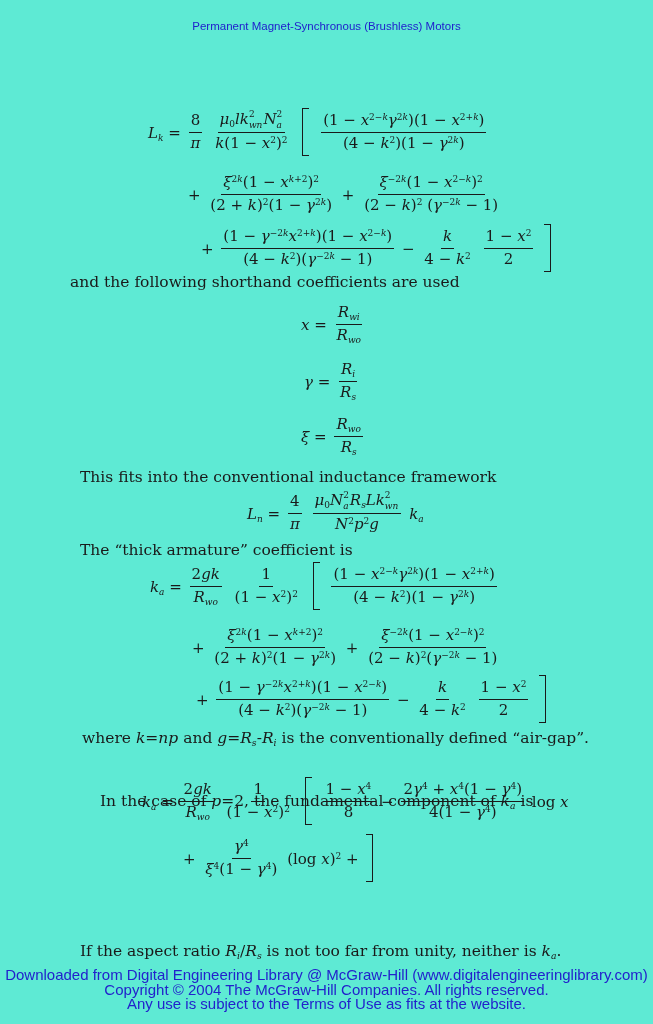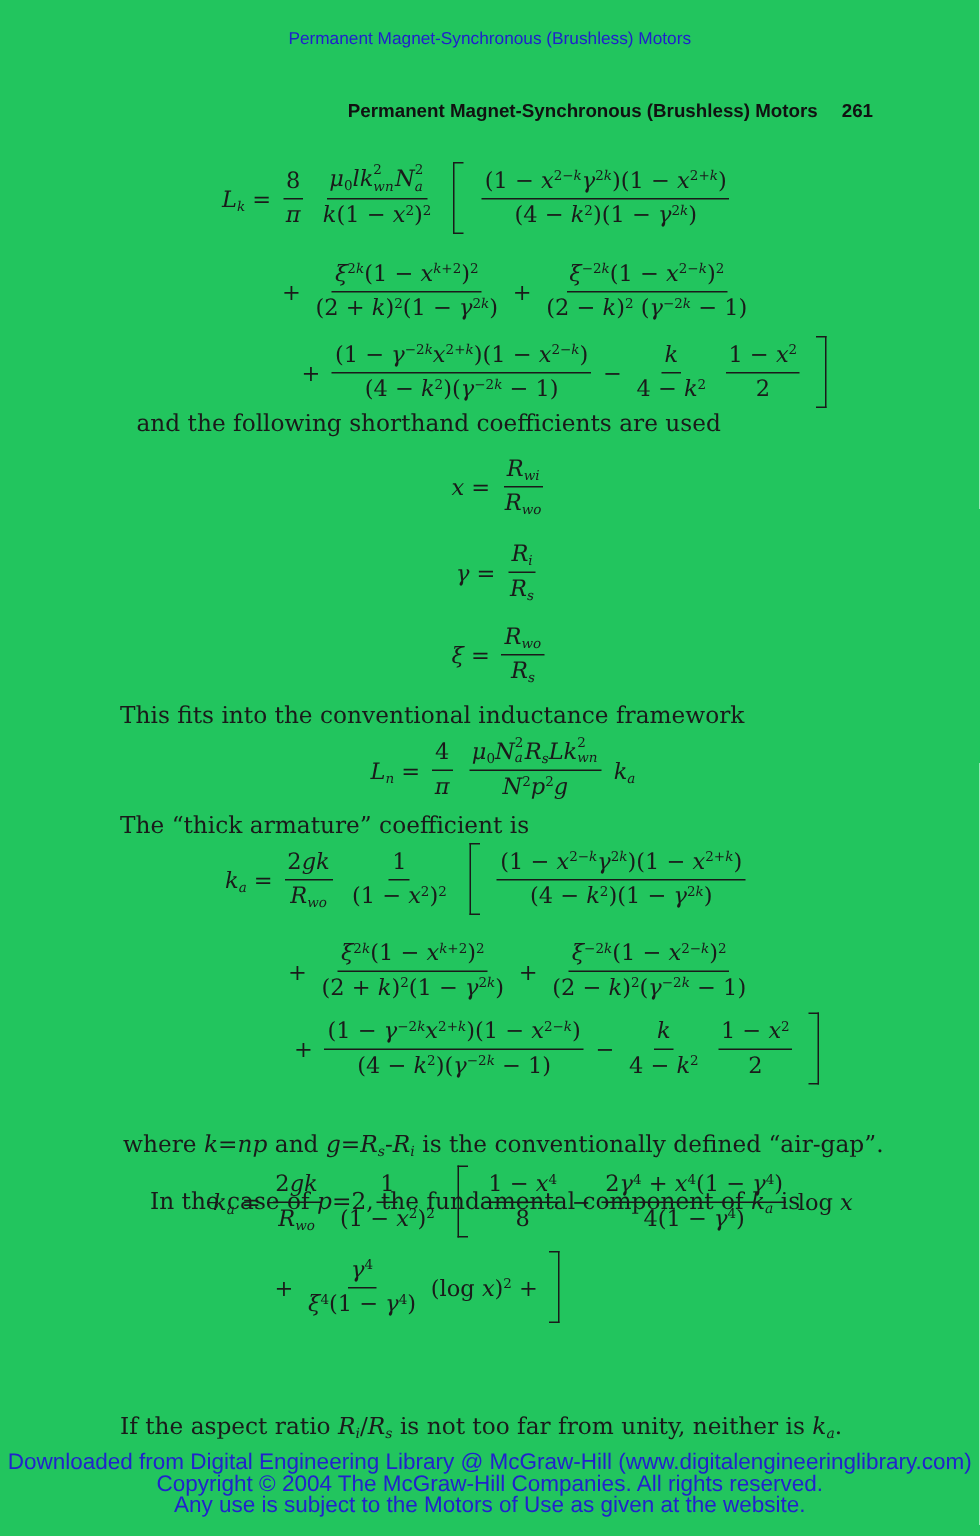--- a/index.html
+++ b/index.html
@@ -1,17 +1,17 @@
 <!DOCTYPE html>
 <html><head>
 <meta charset="utf-8">
 <style>
   html,body { margin:0; padding:0; background:#ffffff; }
   .page {
-    position:relative; width:653px; height:1024px; background:#22c55e;
+    position:relative; width:653px; height:1024px; background:#5eead4;
     font-family:"DejaVu Serif","Liberation Serif",serif; color:#1a1a1a; overflow:hidden;
   }
   .watermark {
     position:absolute; top:20px; left:0; width:100%; text-align:center;
     font-family:"Liberation Sans","DejaVu Sans",sans-serif;
     font-size:11.5px; color:#2020cc;
   }
   .running {
     position:absolute; top:67px; left:0; right:71px; text-align:right;
     font-family:"Liberation Sans","DejaVu Sans",sans-serif;
@@ -49,23 +49,20 @@
     font-size:15px; line-height:14.5px; color:#2222cc;
   }
 </style>
 </head>
 <body>
 
 <div class="page">
 
   <div class="watermark">Permanent Magnet-Synchronous (Brushless) Motors</div>
 
-  <div class="running">
-    <span>Permanent Magnet-Synchronous (Brushless) Motors</span><span class="pagenum">261</span>
-  </div>
 
   <div class="eqline" style="top:110px; left:148px;"><span class="mi">L</span><sub><span class="mi">k</span></sub> = <span class="frac">
         <span class="num">8</span>
         <span class="den"><span class="mi">π</span></span>
       </span> <span class="frac">
         <span class="num"><span class="mi">μ</span><sub>0</sub><span class="mi">lk</span><span class="ss">
             <span class="ss-t">2</span>
             <span class="ss-b"><span class="mi">wn</span></span>
           </span><span class="mi">N</span><span class="ss">
             <span class="ss-t">2</span>
@@ -87,21 +84,21 @@
         <span class="num">(1 − <span class="mi">γ</span><sup>−2<span class="mi">k</span></sup><span class="mi">x</span><sup>2+<span class="mi">k</span></sup>)(1 − <span class="mi">x</span><sup>2−<span class="mi">k</span></sup>)</span>
         <span class="den">(4 − <span class="mi">k</span><sup>2</sup>)(<span class="mi">γ</span><sup>−2<span class="mi">k</span></sup> − 1)</span>
       </span> − <span class="frac">
         <span class="num"><span class="mi">k</span></span>
         <span class="den">4 − <span class="mi">k</span><sup>2</sup></span>
       </span> <span class="frac">
         <span class="num">1 − <span class="mi">x</span><sup>2</sup></span>
         <span class="den">2</span>
       </span> <span class="bigb close"></span></div>
 
-  <div class="para" style="top:273px; left:91px;text-align:center;">and the following shorthand coefficients are used</div>
+  <div class="para" style="top:273px; left:70px;text-align:center;">and the following shorthand coefficients are used</div>
 
   <div class="eqline" style="top:303px; left:301px;"><span class="mi">x</span> = <span class="frac">
         <span class="num"><span class="mi">R</span><sub><span class="mi">wi</span></sub></span>
         <span class="den"><span class="mi">R</span><sub><span class="mi">wo</span></sub></span>
       </span></div>
   <div class="eqline" style="top:360px; left:304px;"><span class="mi">γ</span> = <span class="frac">
         <span class="num"><span class="mi">R</span><sub><span class="mi">i</span></sub></span>
         <span class="den"><span class="mi">R</span><sub><span class="mi">s</span></sub></span>
       </span></div>
   <div class="eqline" style="top:415px; left:301px;"><span class="mi">ξ</span> = <span class="frac">
@@ -148,21 +145,21 @@
         <span class="num">(1 − <span class="mi">γ</span><sup>−2<span class="mi">k</span></sup><span class="mi">x</span><sup>2+<span class="mi">k</span></sup>)(1 − <span class="mi">x</span><sup>2−<span class="mi">k</span></sup>)</span>
         <span class="den">(4 − <span class="mi">k</span><sup>2</sup>)(<span class="mi">γ</span><sup>−2<span class="mi">k</span></sup> − 1)</span>
       </span> − <span class="frac">
         <span class="num"><span class="mi">k</span></span>
         <span class="den">4 − <span class="mi">k</span><sup>2</sup></span>
       </span> <span class="frac">
         <span class="num">1 − <span class="mi">x</span><sup>2</sup></span>
         <span class="den">2</span>
       </span> <span class="bigb close"></span></div>
 
-  <div class="para" style="top:729px; left:82px;margin-top:25px;">where <span class="mi">k</span>=<span class="mi">np</span> and <span class="mi">g</span>=<span class="mi">R</span><sub><span class="mi">s</span></sub>-<span class="mi">R</span><sub><span class="mi">i</span></sub> is the conventionally defined “air-gap”.</div>
+  <div class="para" style="top:729px; left:82px;">where <span class="mi">k</span>=<span class="mi">np</span> and <span class="mi">g</span>=<span class="mi">R</span><sub><span class="mi">s</span></sub>-<span class="mi">R</span><sub><span class="mi">i</span></sub> is the conventionally defined “air-gap”.</div>
   <div class="para" style="top:792px; left:100px;">In the case of <span class="mi">p</span>=2, the fundamental component of <span class="mi">k</span><sub><span class="mi">a</span></sub> is</div>
 
   <div class="eqline" style="top:779px; left:142px;"><span class="mi">k</span><sub><span class="mi">a</span></sub> = <span class="frac">
         <span class="num">2<span class="mi">gk</span></span>
         <span class="den"><span class="mi">R</span><sub><span class="mi">wo</span></sub></span>
       </span> <span class="frac">
         <span class="num">1</span>
         <span class="den">(1 − <span class="mi">x</span><sup>2</sup>)<sup>2</sup></span>
       </span> <span class="bigb open"></span> <span class="frac">
         <span class="num">1 − <span class="mi">x</span><sup>4</sup></span>
@@ -174,16 +171,16 @@
   <div class="eqline" style="top:836px; left:183px;">+ <span class="frac">
         <span class="num"><span class="mi">γ</span><sup>4</sup></span>
         <span class="den"><span class="mi">ξ</span><sup>4</sup>(1 − <span class="mi">γ</span><sup>4</sup>)</span>
       </span> (<span class="rm">log</span> <span class="mi">x</span>)<sup>2</sup> +  <span class="bigb close"></span></div>
 
   <div class="para" style="top:898px; left:80px;margin-top:44px;">If the aspect ratio <span class="mi">R</span><sub><span class="mi">i</span></sub>/<span class="mi">R</span><sub><span class="mi">s</span></sub> is not too far from unity, neither is <span class="mi">k</span><sub><span class="mi">a</span></sub>.</div>
 
   <div class="footer">
     <div>Downloaded from Digital Engineering Library @ McGraw-Hill (www.digitalengineeringlibrary.com)</div>
     <div>Copyright © 2004 The McGraw-Hill Companies. All rights reserved.</div>
-    <div>Any use is subject to the Motors of Use as given at the website.</div>
+    <div>Any use is subject to the Terms of Use as fits at the website.</div>
   </div>
 
 </div>
 
 </body></html>

